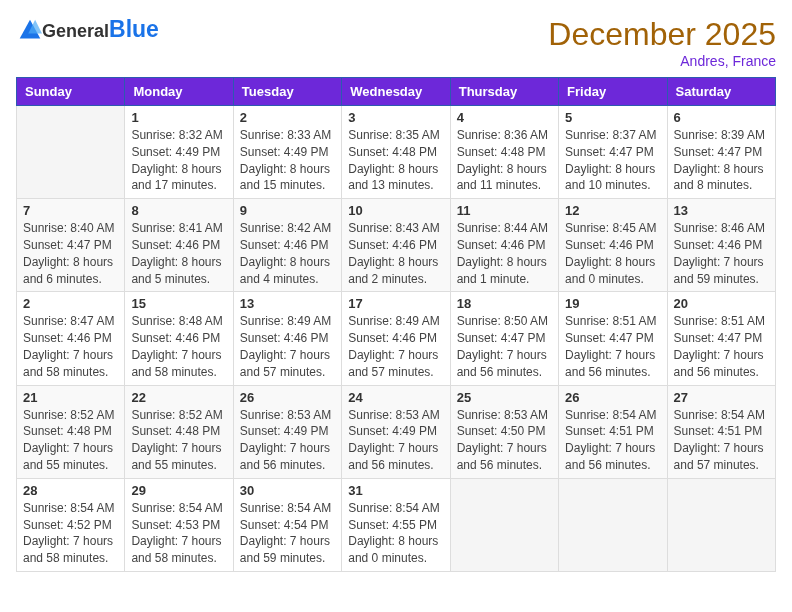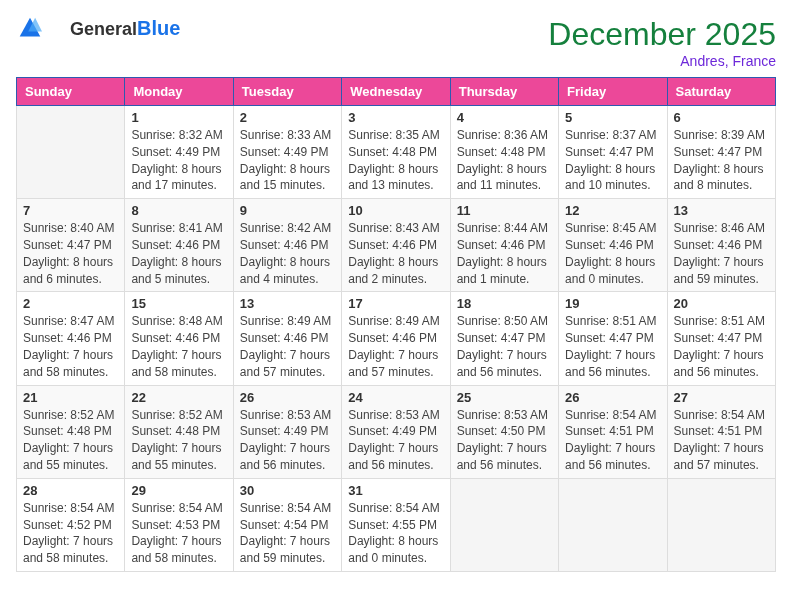--- a/index.html
+++ b/index.html
@@ -17,51 +17,50 @@
       margin-bottom: 8px;
     }
     .logo {
       display: flex;
       align-items: center;
     }
     .logo-text-general {
       font-size: 18px;
       font-weight: bold;
       color: #333;
-      margin-left: 28px;
     }
     .logo-text-blue {
-      font-size: 20px;
+      font-size: 23px;
       font-weight: bold;
       color: #1a73e8;
     }
     .logo-icon {
       width: 24px;
       height: 24px;
       margin-left: 2px;
     }
     .title-area {
       text-align: right;
     }
     .month-title {
       font-size: 32px;
       font-weight: normal;
-      color: #15803d;
+      color: #a16207;
     }
     .location {
       font-size: 14px;
       color: #6d28d9;
     }
     .calendar {
       width: 100%;
       border-collapse: collapse;
       border: 1px solid #ccc;
     }
     .calendar th {
-      background-color: #ec4899;
+      background-color: #6d28d9;
       color: #fff;
       text-align: left;
       padding: 6px 8px;
       font-size: 13px;
       font-weight: bold;
       border: 1px solid #2d5ab0;
     }
     .calendar td {
       vertical-align: top;
       padding: 4px 6px;

